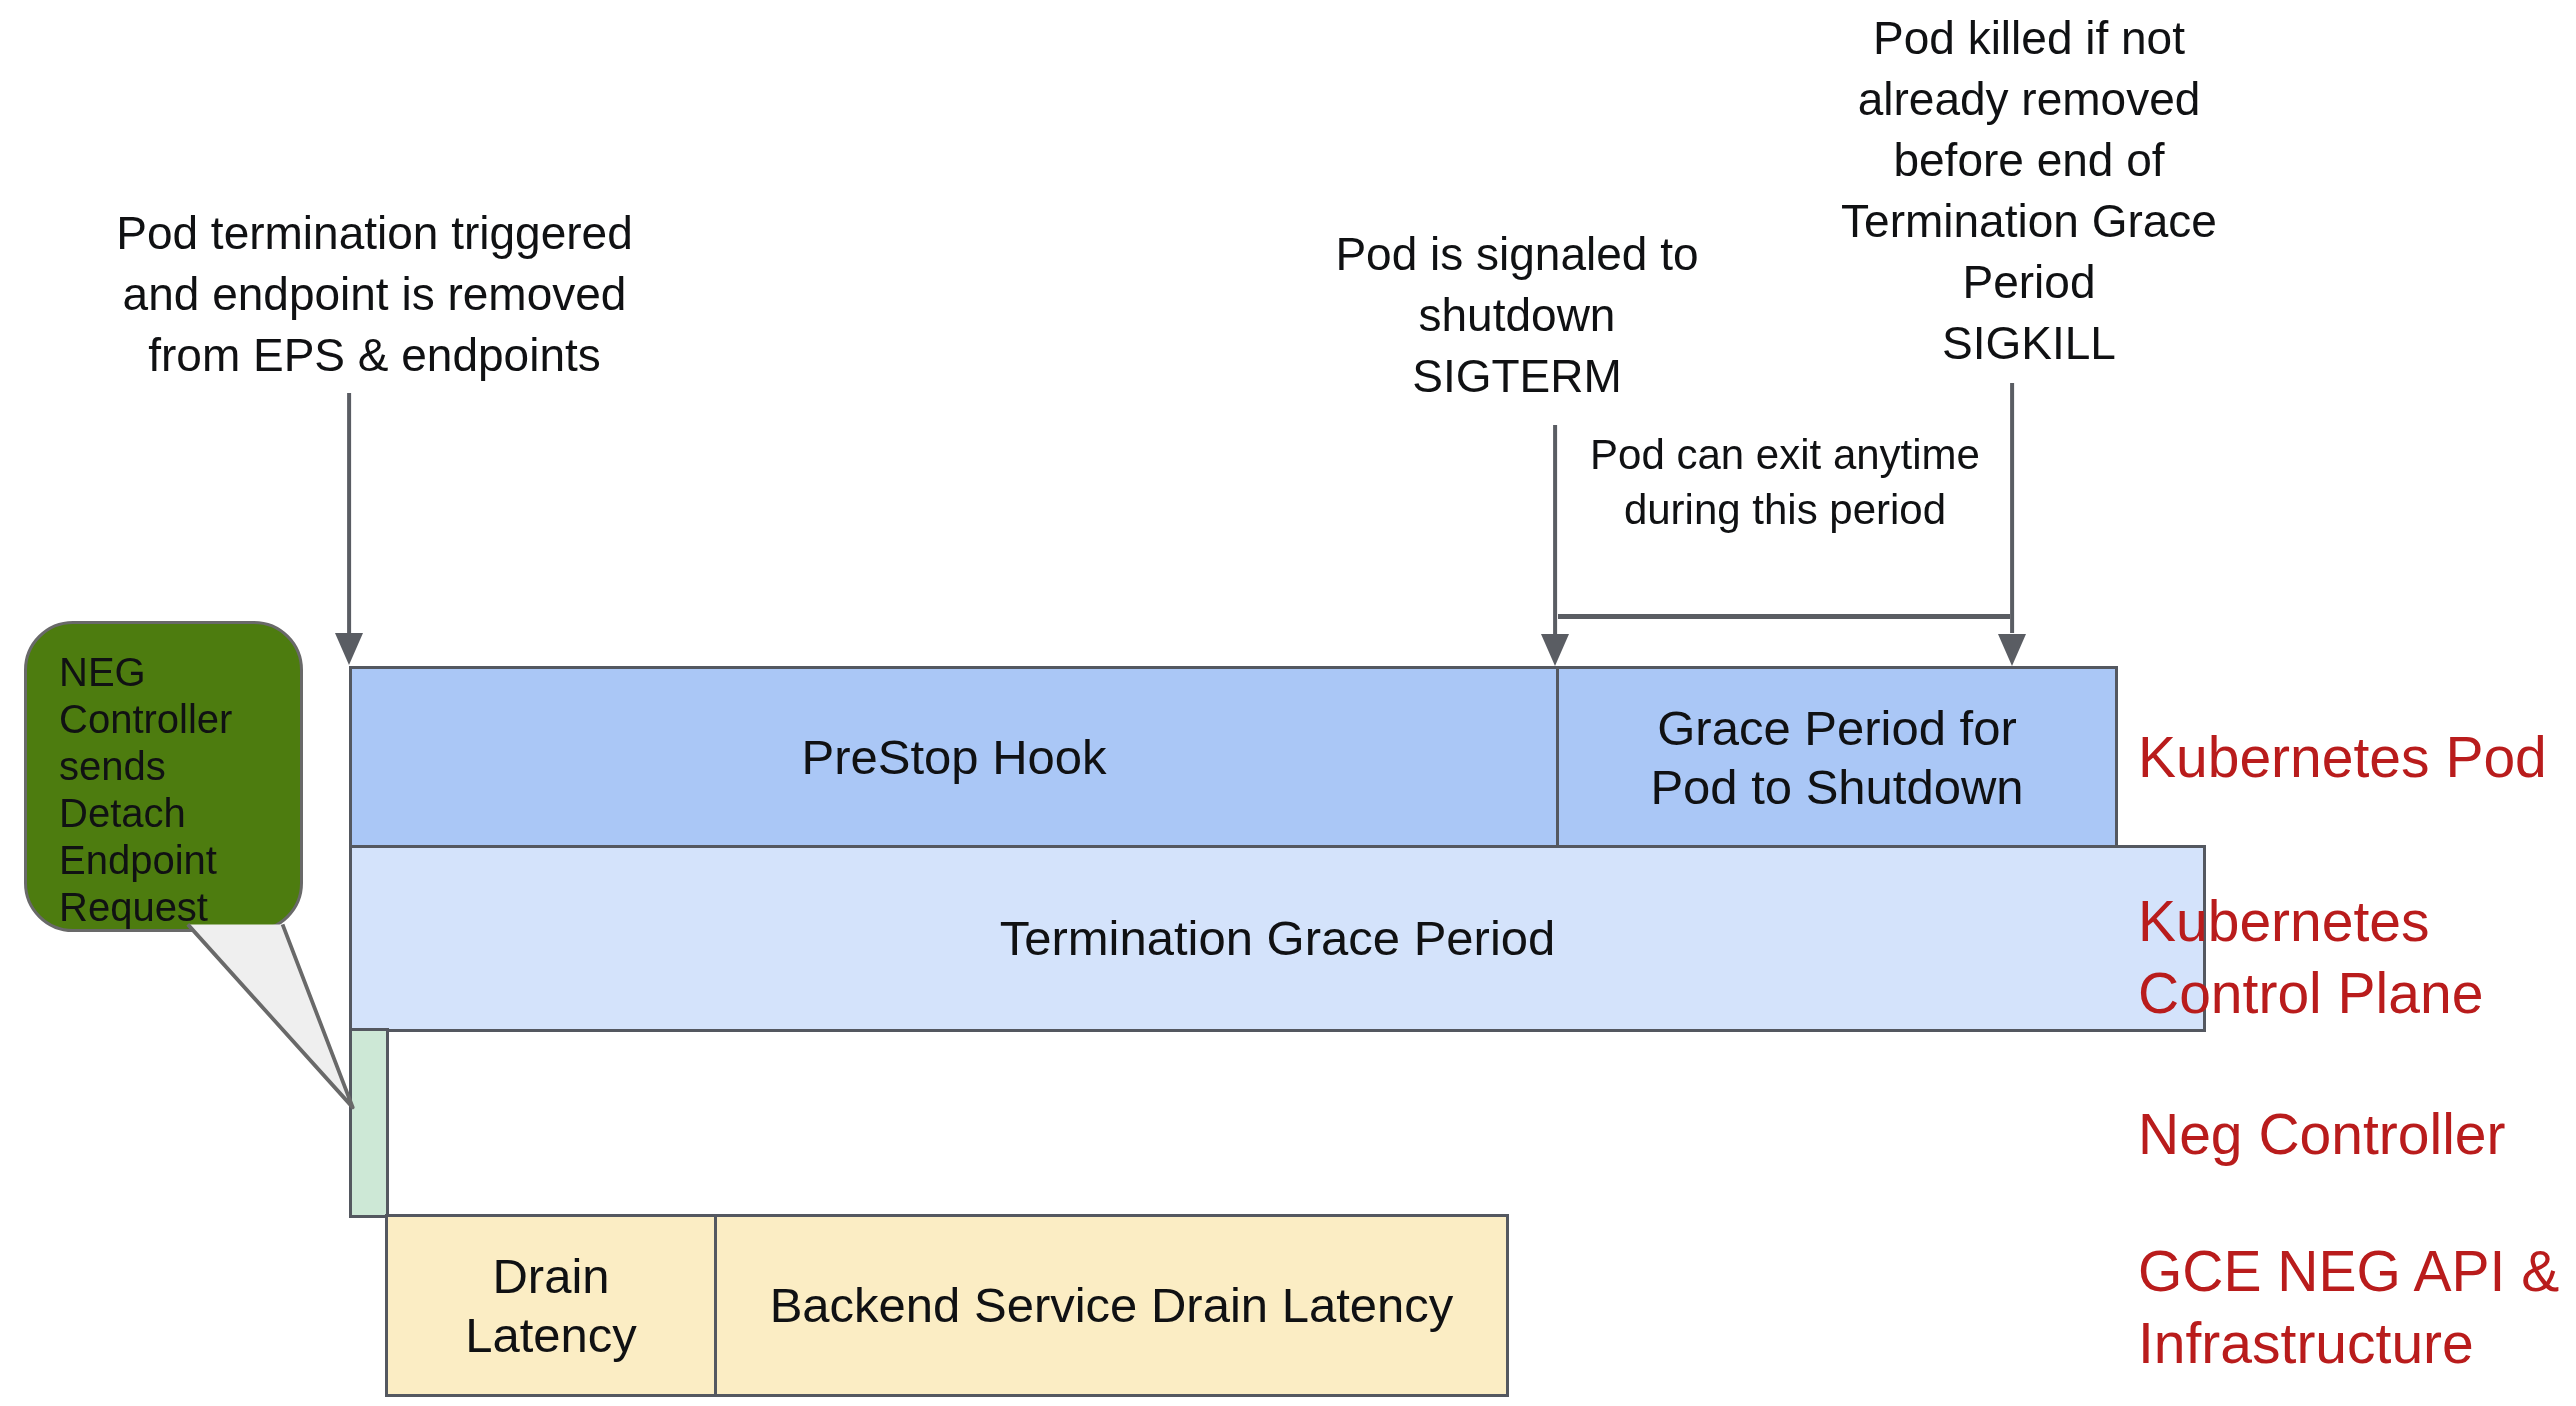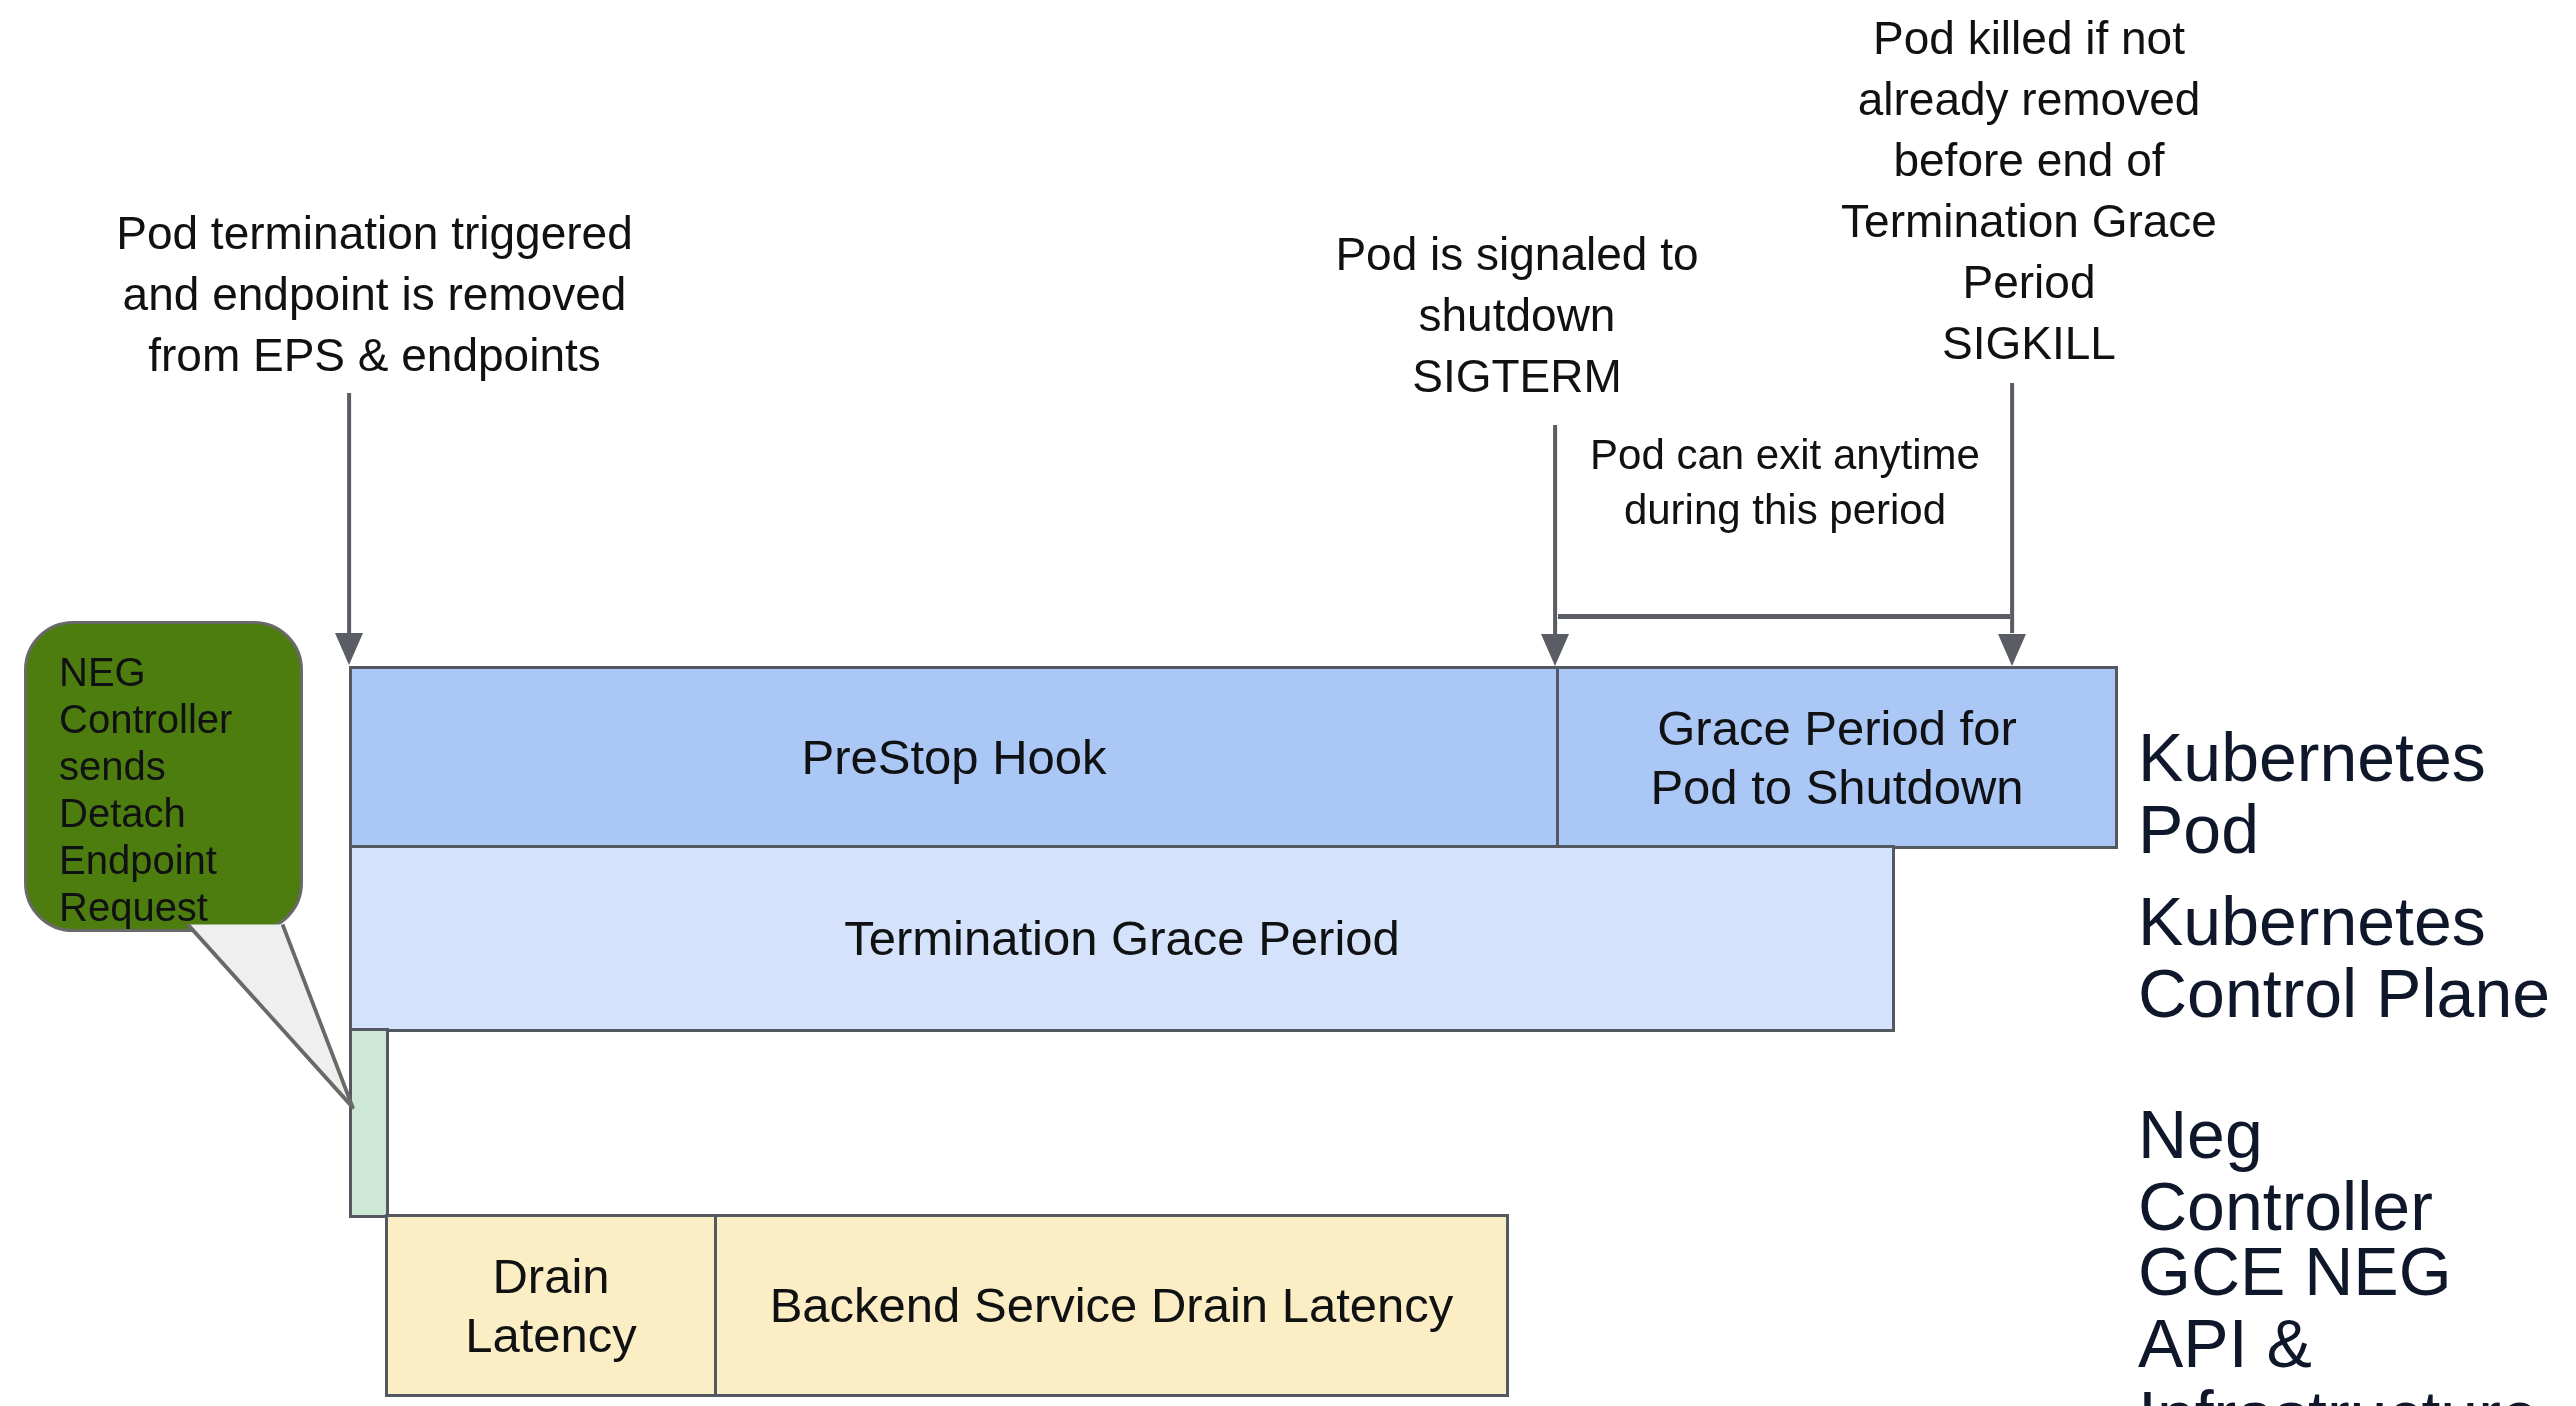--- a/index.html
+++ b/index.html
@@ -49,31 +49,31 @@
     border:3.8px solid #545860;
     display:flex;align-items:stretch;
   }
   .bar .cell{
     display:flex;align-items:center;justify-content:center;
     text-align:center;font-size:49px;line-height:59px;
   }
   #bar-pod{left:349px;top:666px;width:1769px;height:183px;background:#aac7f6;}
   #bar-pod .cell-prestop{width:1204px;border-right:3.8px solid #545860;}
   #bar-pod .cell-grace{flex:1;}
-  #bar-cp{left:349px;top:845px;width:1546px;height:187px;background:#d4e3fb;
+  #bar-cp{left:349px;top:845px;width:1857px;height:187px;background:#d4e3fb;
           align-items:center;justify-content:center;text-align:center;
           font-size:49px;line-height:59px;}
   #bar-neg{left:349px;top:1028px;width:40px;height:190px;background:#cde8d6;}
   #bar-gce{left:385px;top:1214px;width:1124px;height:183px;background:#fbedc4;}
   #bar-gce .cell-drain{width:326px;border-right:3.8px solid #545860;}
   #bar-gce .cell-backend{flex:1;}
   
   .lane{
     position:absolute;left:2138px;
-    font-size:68px;line-height:72px;color:#0f172a;
+    font-size:57px;line-height:72px;color:#b91c1c;
   }
   #lane-pod{top:721px;}
   #lane-cp{top:885px;}
   #lane-neg{top:1098px;}
   #lane-gce{top:1235px;}
   
   #callout{
     position:absolute;left:24px;top:621px;width:279px;height:311px;
     box-sizing:border-box;background:#4d7c0f;
     border:3.8px solid #696969;border-radius:49px;

